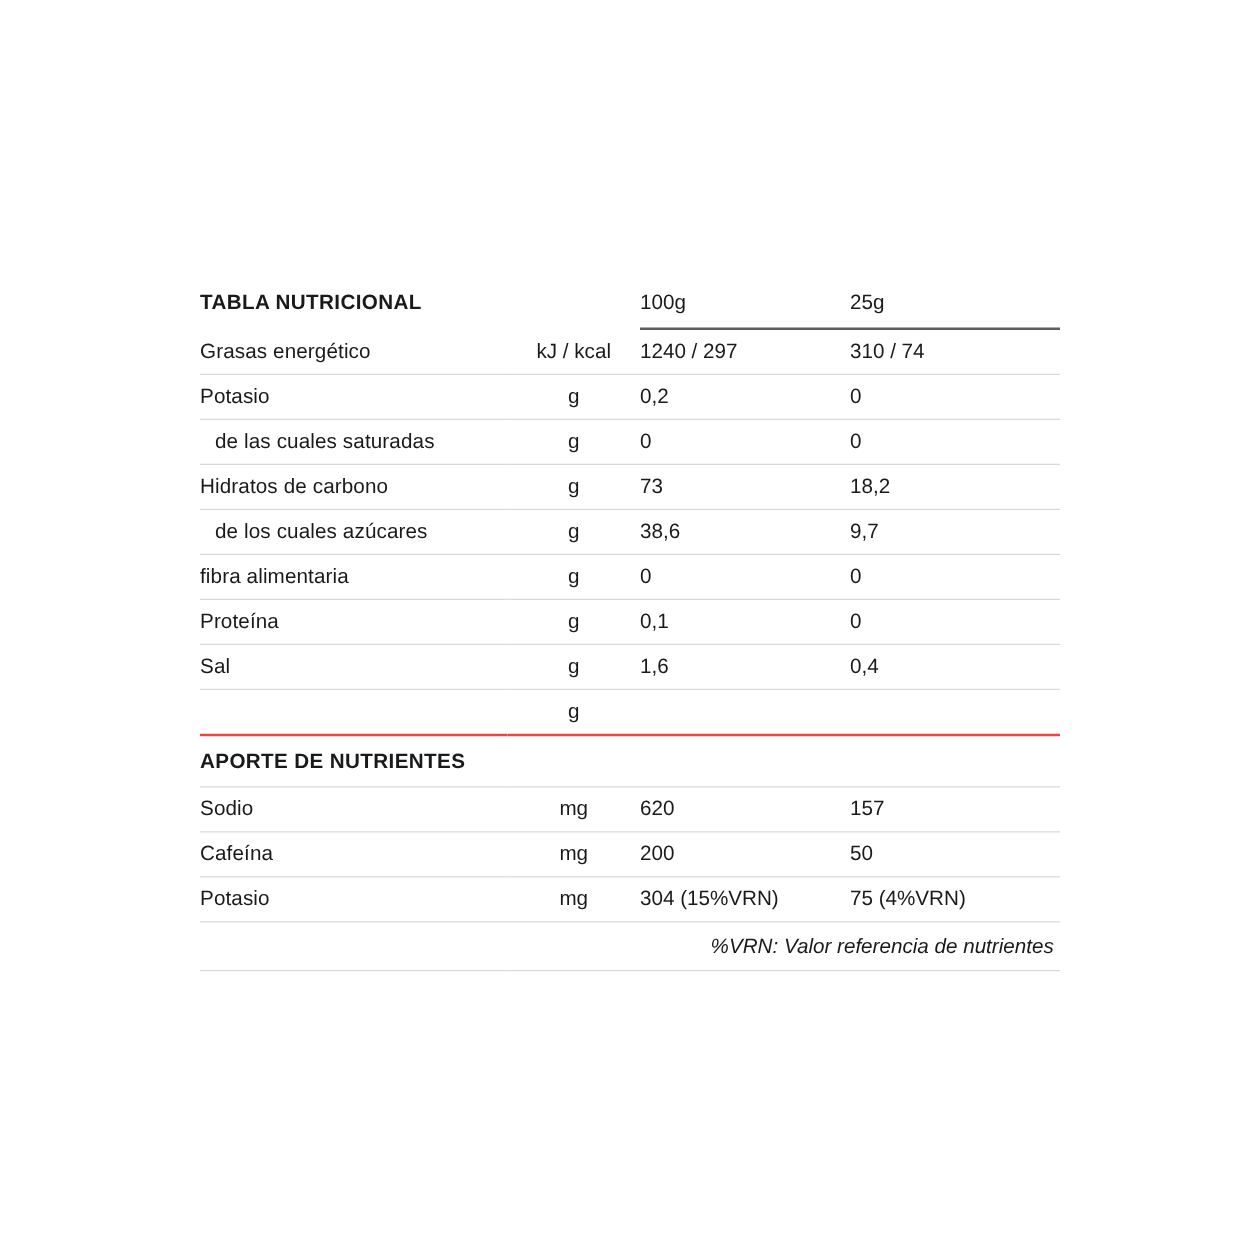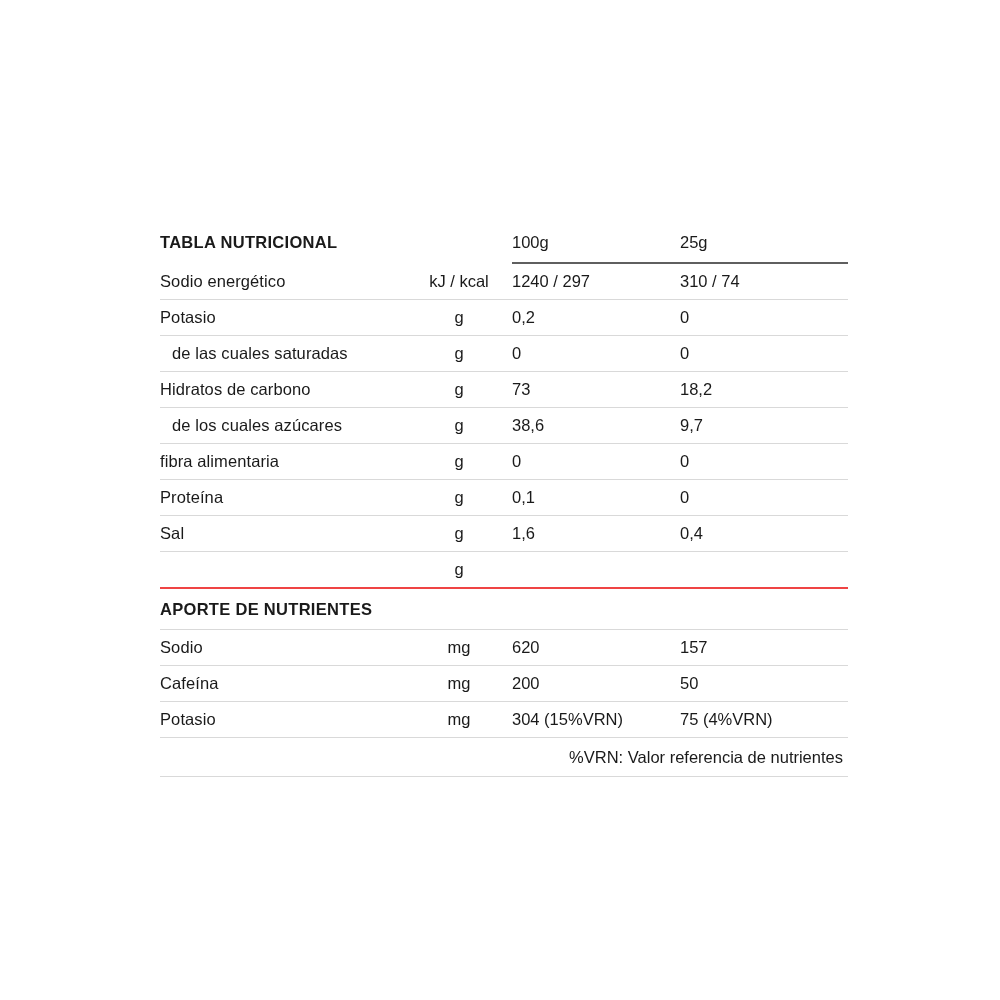--- a/index.html
+++ b/index.html
@@ -79,20 +79,21 @@
     font-size: 16.5px;
     height: 40px;
     border-bottom: 1px solid #d9d9d9;
     border-top: 2px solid #ef4444;
     letter-spacing: 0.3px;
   }
   tr.blank td {
     height: 35px;
   }
   tr.note td {
+    font-style: italic;
     text-align: right;
     padding-right: 5px;
     font-size: 16.5px;
     height: 38px;
     border-bottom: 1px solid #d9d9d9;
   }
 </style>
 </head>
 <body>
 
@@ -108,21 +109,21 @@
       <thead>
         <tr class="head">
           <th class="cell-name">TABLA NUTRICIONAL</th>
           <th class="cell-unit hdr-unit"></th>
           <th class="cell-val">100g</th>
           <th class="cell-val">25g</th>
         </tr>
       </thead>
       <tbody>
         <tr>
-          <td class="cell-name">Sodio energético</td>
+          <td class="cell-name">Grasas energético</td>
           <td class="cell-unit">kJ / kcal</td>
           <td class="cell-val">1240 / 297</td>
           <td class="cell-val">310 / 74</td>
         </tr>
         <tr>
           <td class="cell-name">Potasio</td>
           <td class="cell-unit">g</td>
           <td class="cell-val">0,2</td>
           <td class="cell-val">0</td>
         </tr>

